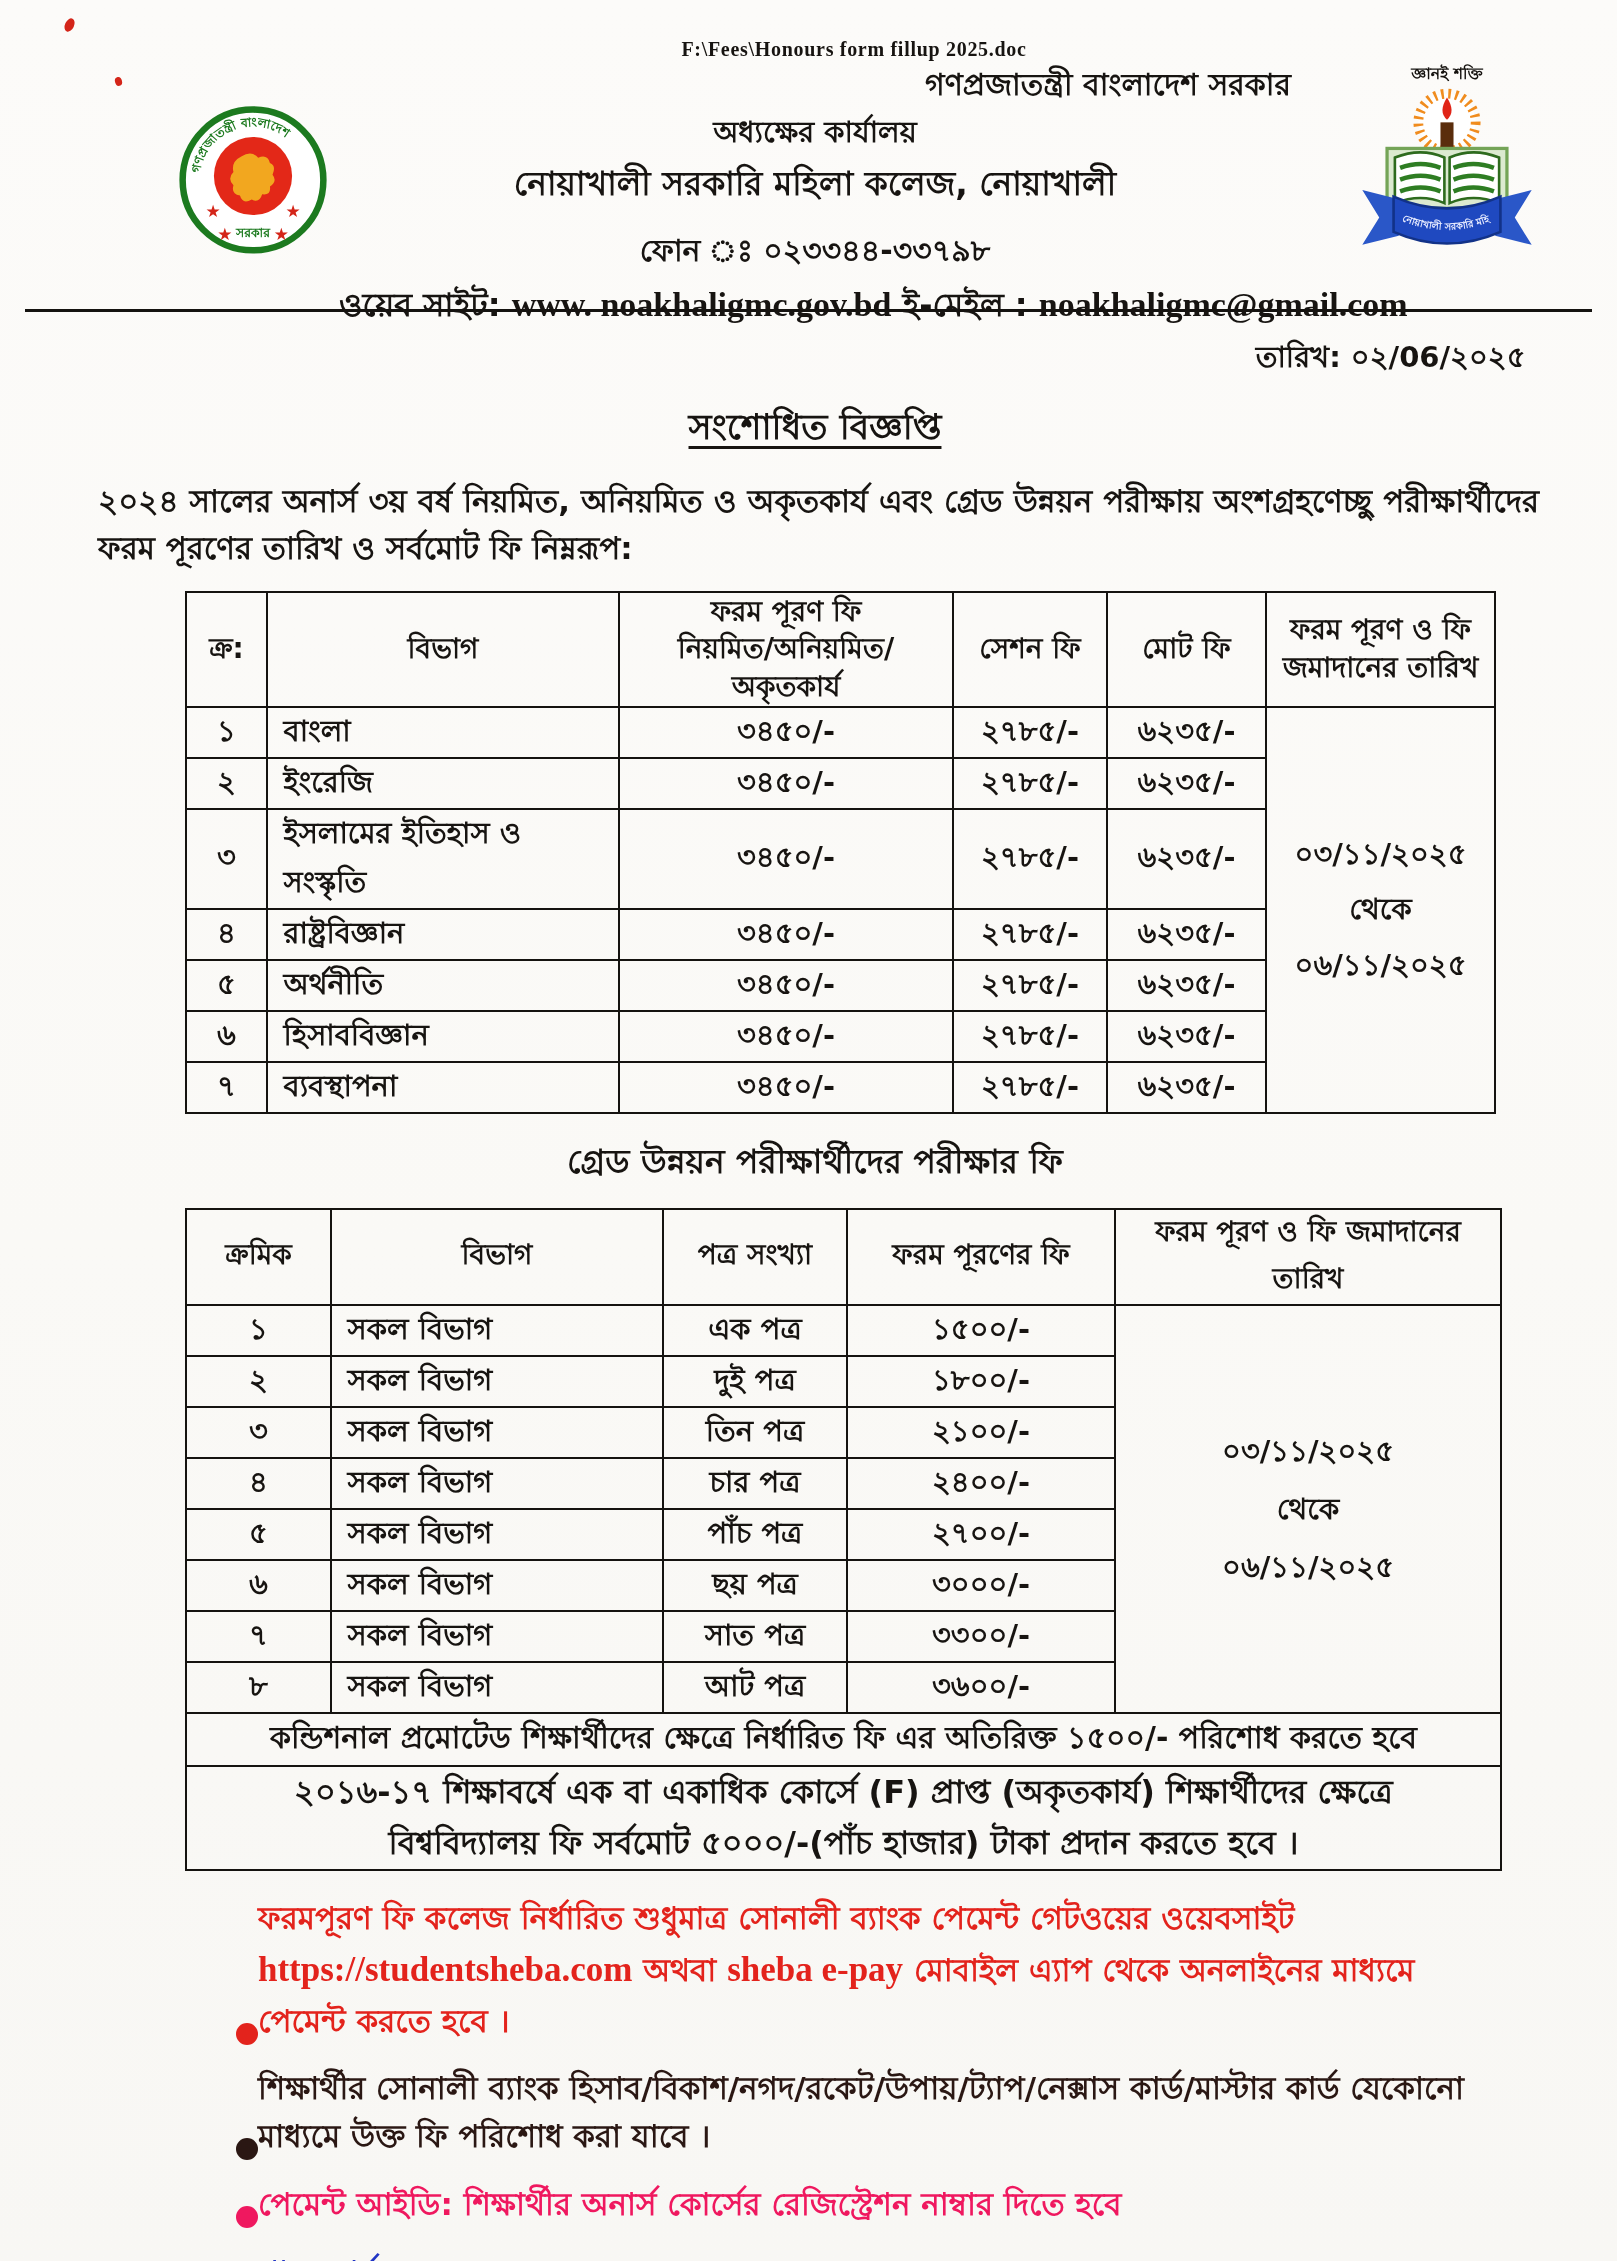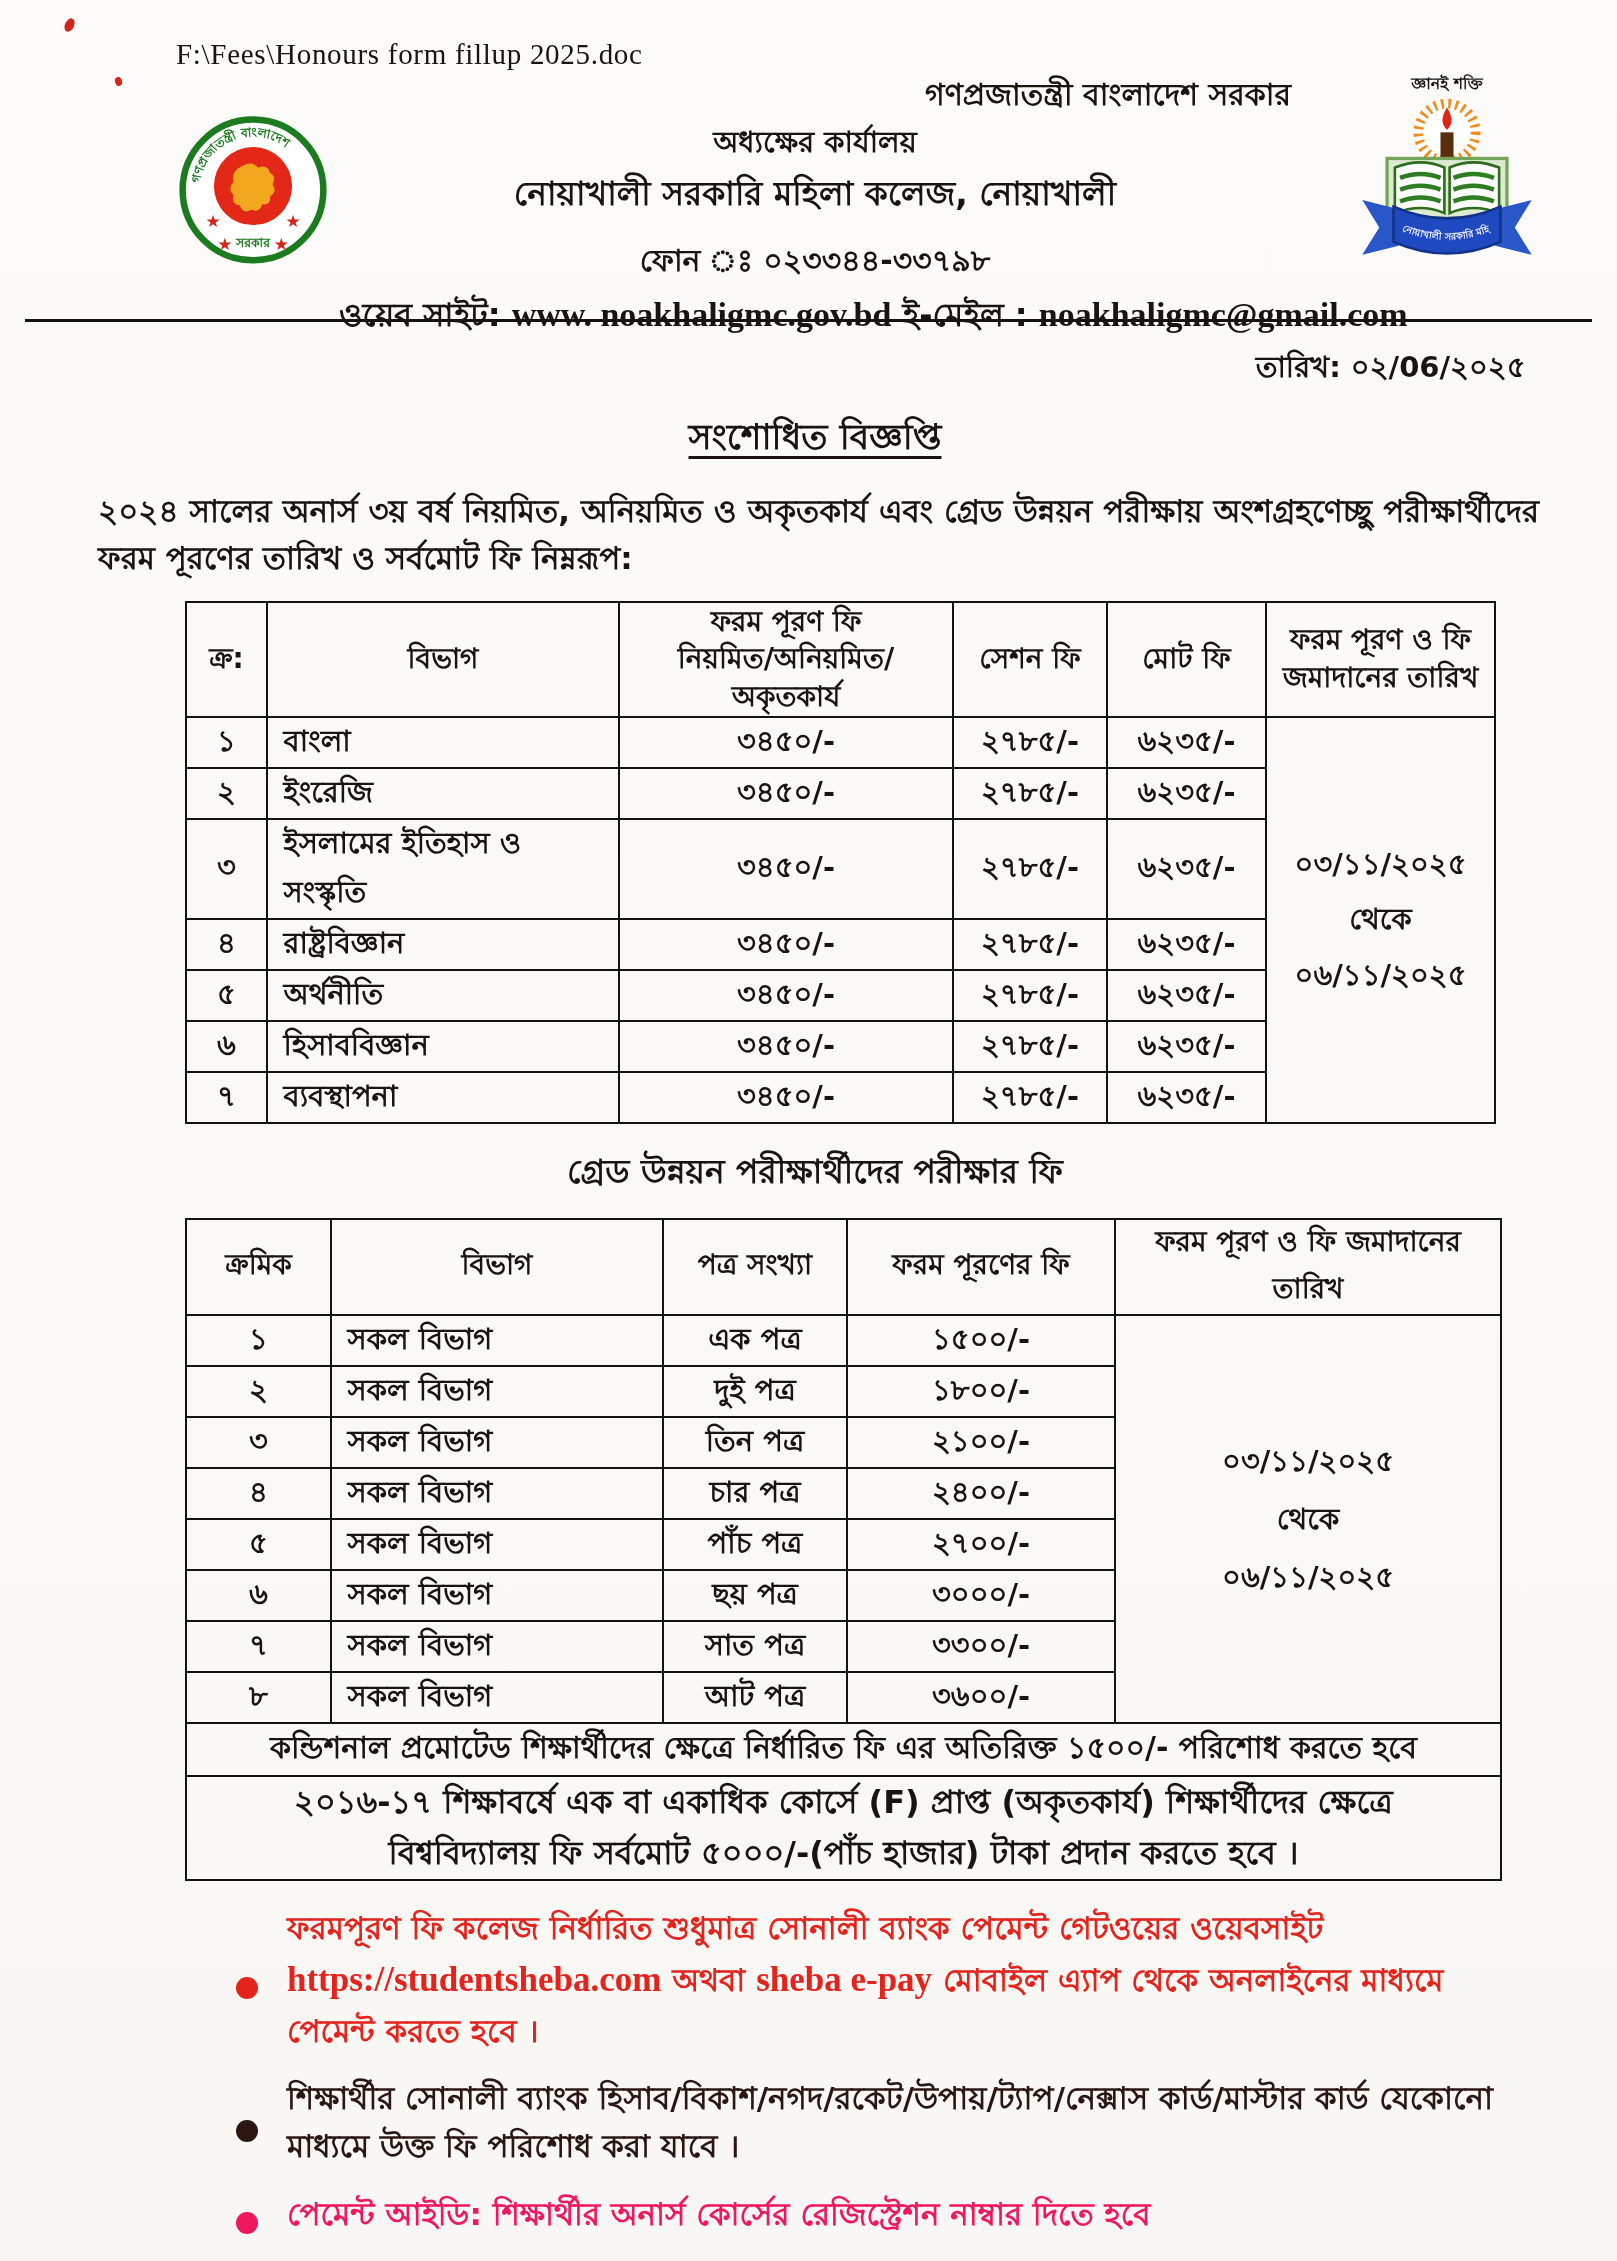--- a/index.html
+++ b/index.html
@@ -6,22 +6,22 @@
   .page{
     position:relative;width:1617px;height:2261px;margin:0 auto;
     background:linear-gradient(180deg,#fcfbf9 0%,#faf9f6 55%,#f8f7f4 100%);
     font-family:"DejaVu Sans","Liberation Serif",sans-serif;
     color:#171411;overflow:hidden;font-weight:700;
   }
   .content{padding:38px 85px 0 98px;}
   .latin{font-family:Liberation Serif, serif;}
   .pre{white-space:pre-line;}
 
-  .filepath{font-family:"Liberation Serif","DejaVu Serif",serif;font-weight:400;
-    font-size:29px;margin-left:78px;letter-spacing:0.7px;}
+  .filepath{font-family:"Liberation Serif","DejaVu Serif",serif;font-weight:700;
+    font-size:20px;margin-left:78px;letter-spacing:0.7px;text-align:center;}
 
   .speck{position:absolute;background:#d42519;border-radius:50%;}
   .speck.a{left:65px;top:18px;width:9px;height:14.3px;transform:rotate(25deg);}
   .speck.b{left:115px;top:77px;width:6.5px;height:9px;transform:rotate(-15deg);}
 
   .header-zone{position:relative;height:240px;margin-top:3.9px;}
   .gov-seal{position:absolute;left:78px;top:11.7px;}
   .college-logo{position:absolute;right:-26px;top:-13px;}
   .head-center{width:952px;margin:0 auto;text-align:center;line-height:1.32;}
   .head-center .l1{font-size:30px;text-align:right;}
@@ -55,21 +55,21 @@
 
   .t2-title{text-align:center;font-size:33px;margin-top:22px;}
   .t2{width:1315px;margin:15.6px 0 0 87px;font-size:29px;}
   .t2 .hrow th{height:63px;font-size:28px;}
   .t2 .drow td{height:46px;}
   .t2 .datecell{font-size:29px;line-height:2.0;vertical-align:middle;}
   .t2 .noterow1 td{height:51px;text-align:center;font-size:30px;}
   .t2 .noterow2 td{height:99px;text-align:center;font-size:32px;line-height:1.6;}
 
   .bullets{margin:23.5px 0 0 0;list-style:none;padding:0;}
-  .bullets li{display:flex;gap:29px;margin-top:19.6px;padding-left:138px;align-items:center;}
+  .bullets li{display:flex;margin-top:19.6px;padding-left:138px;align-items:flex-end;}
   .dot{flex:0 0 auto;width:22px;height:22px;border-radius:50%;margin-top:17px;}
   .btext{font-size:31px;line-height:1.55;width:1225px;}
   .b-red  .btext,.b-red  .dot{color:#e3231c;background-color:transparent;}
   .b-red  .dot{background:#e3231c;}
   .b-dark .btext{color:#2a1713;}
   .b-dark .dot{background:#2a1713;}
   .b-pink .btext{color:#ef185f;}
   .b-pink .dot{background:#ef185f;}
   .b-blue .btext{color:#2134c4;}
   .b-blue .dot{background:#2134c4;}

